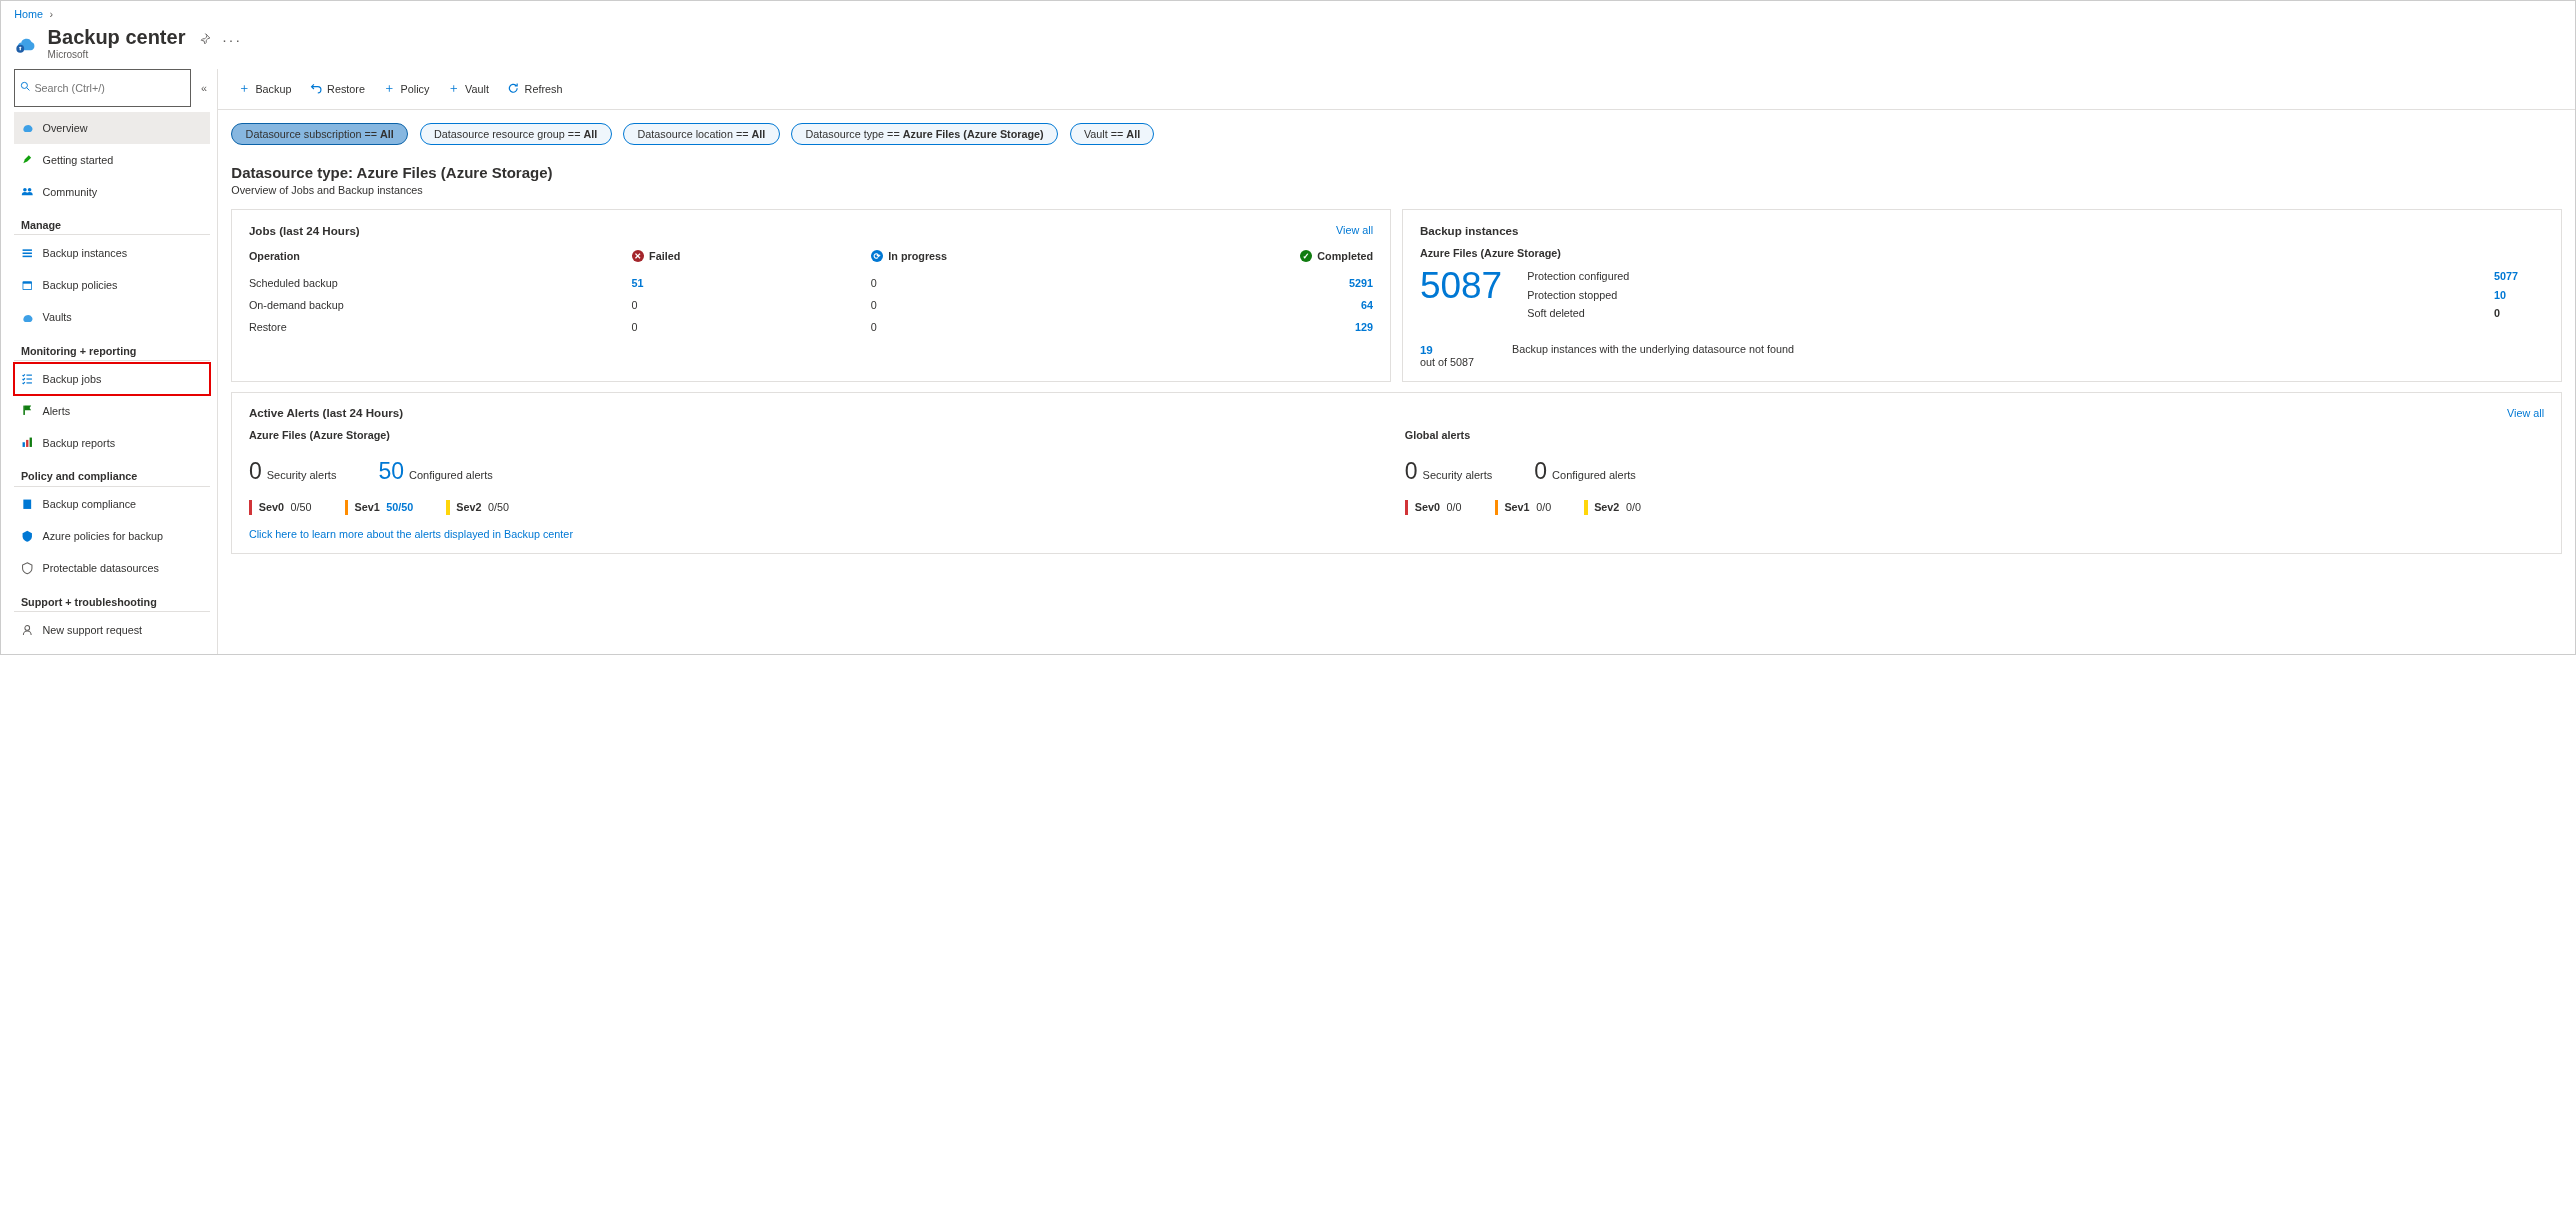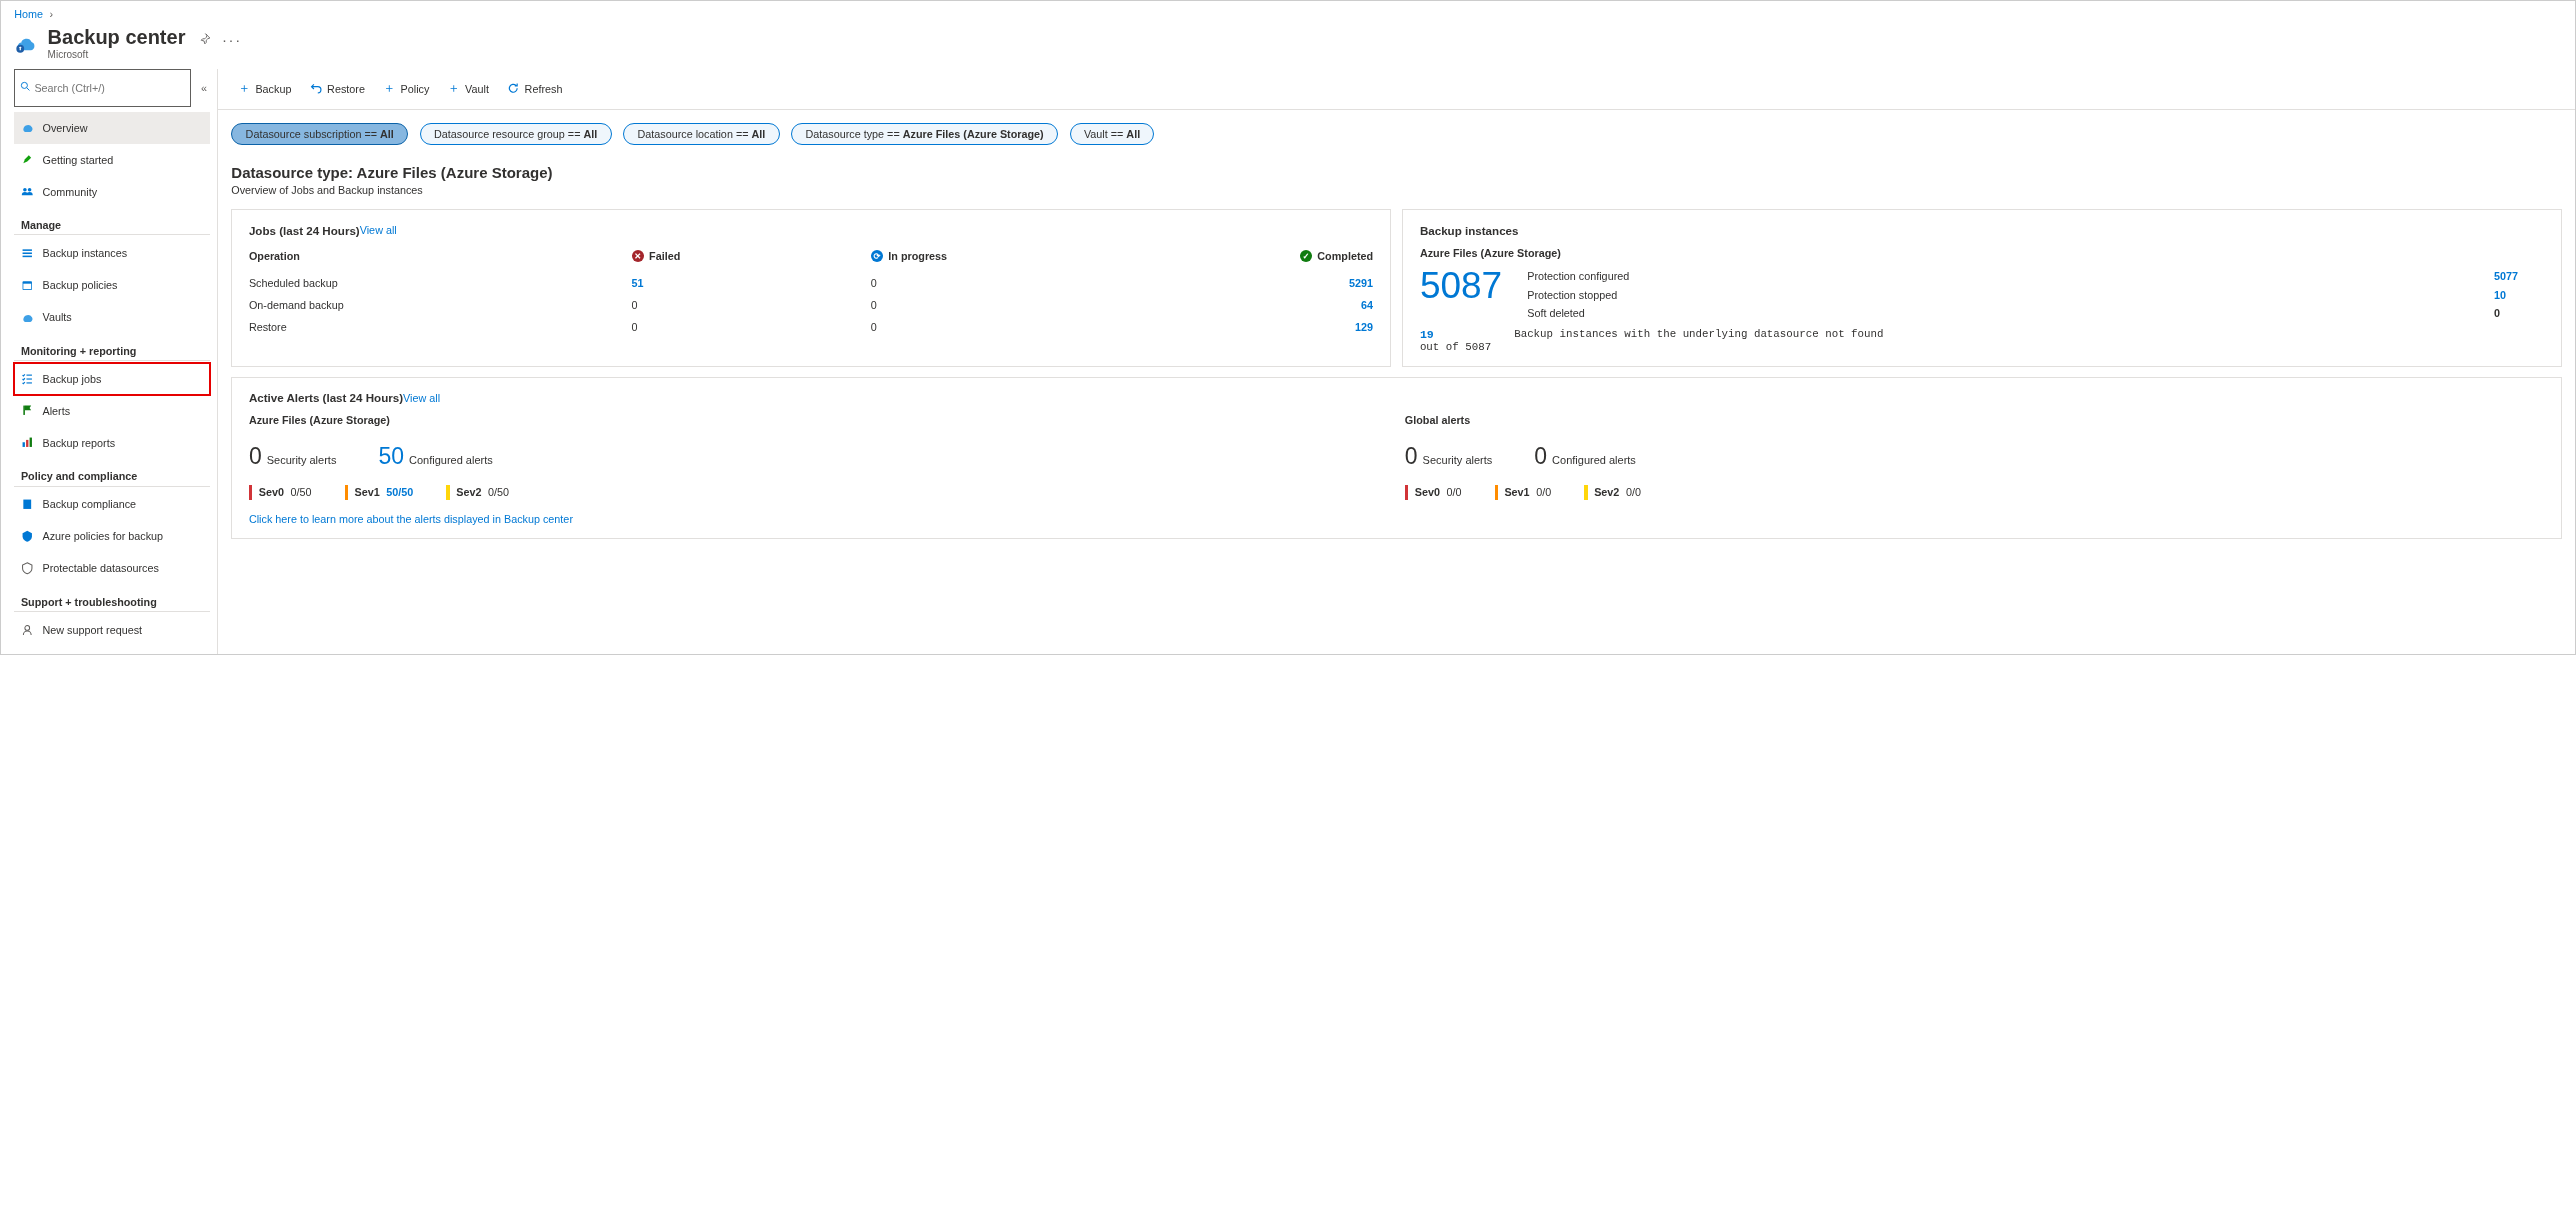--- a/index.html
+++ b/index.html
@@ -135,21 +135,21 @@
   .cards-row {
     display:flex; gap:11.6px;
     padding: 10px 13.3px 0;
   }
   .card {
     border:0.8px solid #e1dfdd;
     flex:1;
     padding:13.3px 16.6px;
   }
   .card-header {
-    display:flex; align-items:center;
+    display:flex; justify-content:space-between; align-items:center;
     margin-bottom:10px;
   }
   .card-header .title { font-weight:600; font-size:11.6px; }
 
   
   .jobs-head, .jobs-row {
     display:grid;
     grid-template-columns: 1.6fr 1fr 1.1fr 1fr;
     align-items:center;
     padding:3.3px 0;
@@ -168,21 +168,21 @@
   .jobs-body .jobs-row { padding:5px 0; }
 
   
   .bi-sub { font-weight:600; margin:5px 0 8.3px; }
   .bi-main { display:flex; gap:25px; align-items: flex-start; }
   .bi-big { font-size:37px; color:#0078d4; font-weight:400; line-height:1; cursor:pointer; }
   .bi-stats { flex:1; }
   .bi-stat { display:flex; justify-content:space-between; padding:3.3px 0; font-size:10.8px; }
   .bi-stat .v { color:#0078d4; font-weight:600; min-width:50px; cursor:pointer; }
   .bi-stat .v.zero { color:#323130; font-weight:600; cursor:default; }
-  .bi-bottom { display:flex; gap:23px; margin-top:5px;font-family:Liberation Mono, monospace; }
+  .bi-bottom { display:flex; gap:38px; margin-top:20px; }
   .bi-bottom .left .num { color:#0078d4; font-weight:600; font-size:11.6px; cursor:pointer; }
   .bi-bottom .left .sub { font-size:10.8px; }
   .bi-bottom .right { flex:1; font-size:10.8px; }
 
   
   .alerts-card .cols {
     display:flex; gap:16.6px;
   }
   .alerts-col { flex:1; }
   .alerts-col .heading { font-weight:600; margin-bottom:11.6px; }

